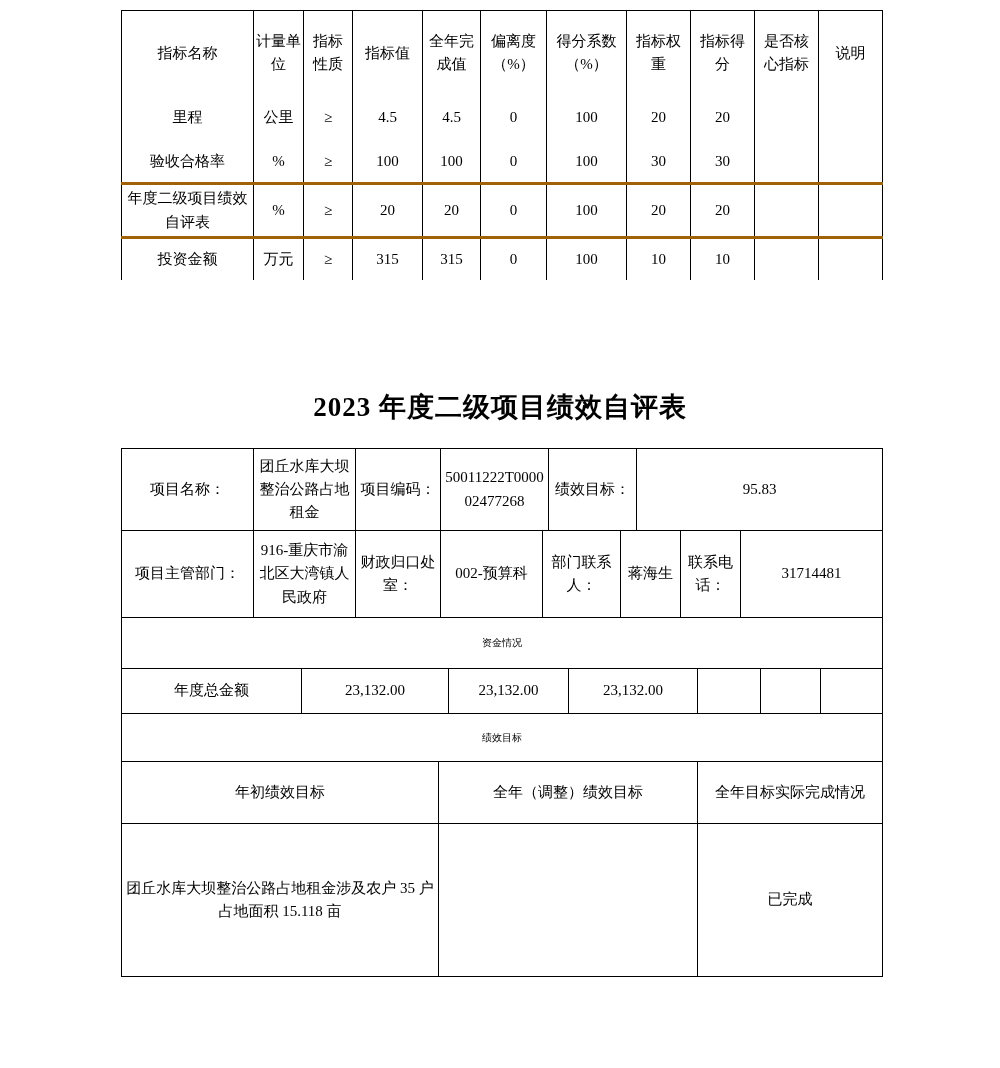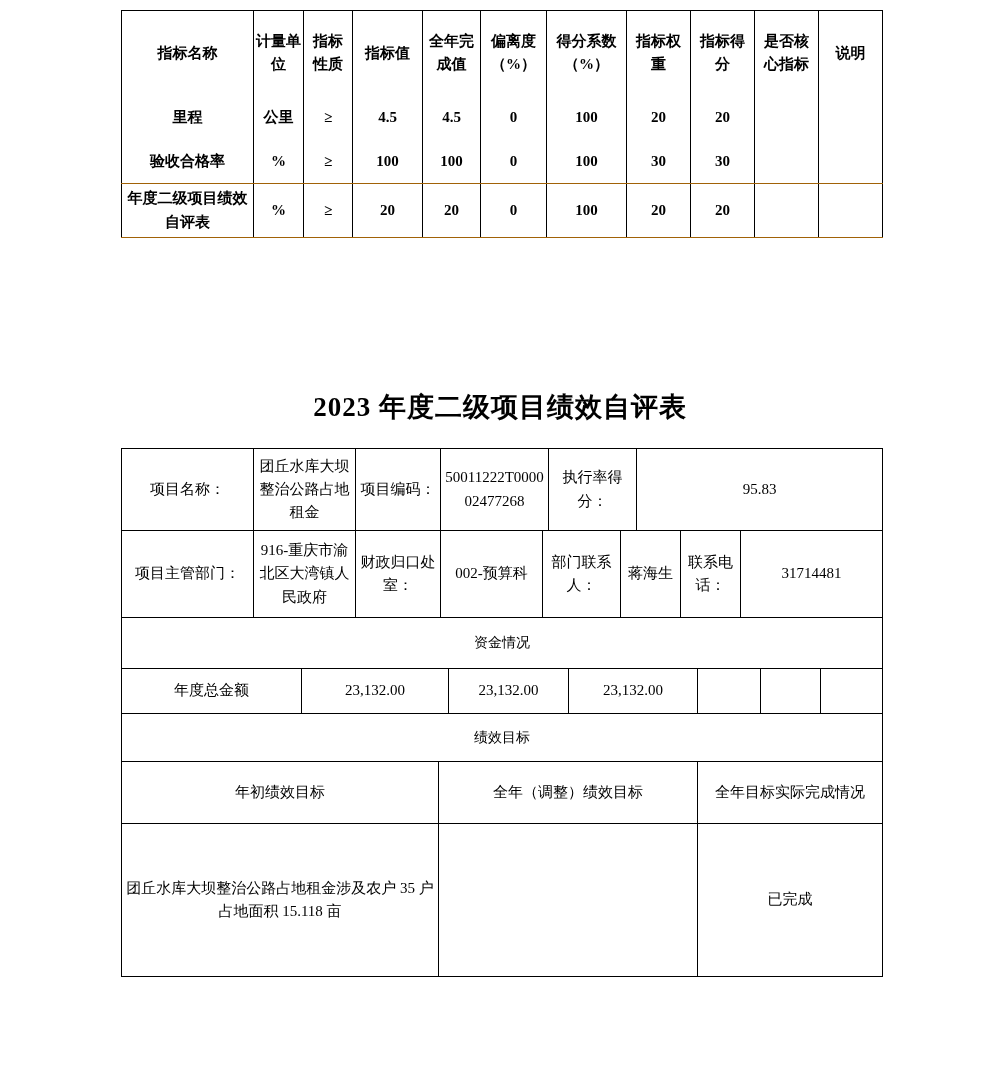--- a/index.html
+++ b/index.html
@@ -7,32 +7,32 @@
          font-family:"Liberation Serif","DejaVu Serif",serif; }
 
   .t { border-collapse:collapse; table-layout:fixed; width:762px; }
   .t td { border:1px solid #000; font-size:15px; text-align:center;
           vertical-align:middle; padding:0 2px; line-height:1.55;
           overflow:hidden; word-break:break-word; }
 
   
   .t1 td { border-top:0; border-bottom:0; }
   .t1 tr.rt td { border-top:1px solid #000; }   
-  .t1 tr.sep td { border-bottom:1px solid #a16207; } 
+  .t1 tr.sep td { border-bottom:3px solid #a16207; } 
 
   .code-cell { word-break:break-all; }
   .tall { line-height:1.7; }
 
-  #table1 { position:absolute; left:121px; top:10px;font-weight:bold; }
+  #table1 { position:absolute; left:121px; top:10px; }
   #doc-title { position:absolute; left:0; top:389px; width:1000px;
                text-align:center; font-size:27px; font-weight:bold;
                letter-spacing:1px; }
   #table2 { position:absolute; left:121px; top:448px; }
   #table2 table + table { margin-top:-1px; }
-  .section-head td { font-size:14px; }
+  .section-head td { font-size:10px; }
 </style>
 </head>
 <body>
 
 <table class="t t1" id="table1">
   <colgroup>
     <col style="width:132px">
       <col style="width:50px">
       <col style="width:49px">
     <col style="width:70px">
@@ -90,20 +90,33 @@
     <td>≥</td>
     <td>20</td>
     <td>20</td>
     <td>0</td>
     <td>100</td>
     <td>20</td>
     <td>20</td>
     <td></td>
     <td></td>
   </tr>
+  <tr style="height:42px">
+    <td>投资金额</td>
+    <td>万元</td>
+    <td>≥</td>
+    <td>315</td>
+    <td>315</td>
+    <td>0</td>
+    <td>100</td>
+    <td>10</td>
+    <td>10</td>
+    <td></td>
+    <td></td>
+  </tr>
 </tbody>
   </table>
 
 <div id="doc-title">2023 年度二级项目绩效自评表</div>
 
 <div id="table2">
 
   <table class="t">
     <colgroup>
       <col style="width:132px">
@@ -112,21 +125,21 @@
       <col style="width:108px">
         <col style="width:88px">
         <col style="width:246px">
     </colgroup>
     <tbody>
         <tr style="height:82px">
       <td class="tall">项目名称：</td>
       <td class="tall">团丘水库大坝整治公路占地租金</td>
       <td class="tall">项目编码：</td>
       <td class="tall code-cell">50011222T000002477268</td>
-      <td class="tall">执行率得分：</td>
+      <td class="tall">绩效目标：</td>
       <td>95.83</td>
     </tr>
   </tbody>
     </table>
 
   <table class="t">
     <colgroup>
       <col style="width:132px">
         <col style="width:102px">
         <col style="width:85px">

